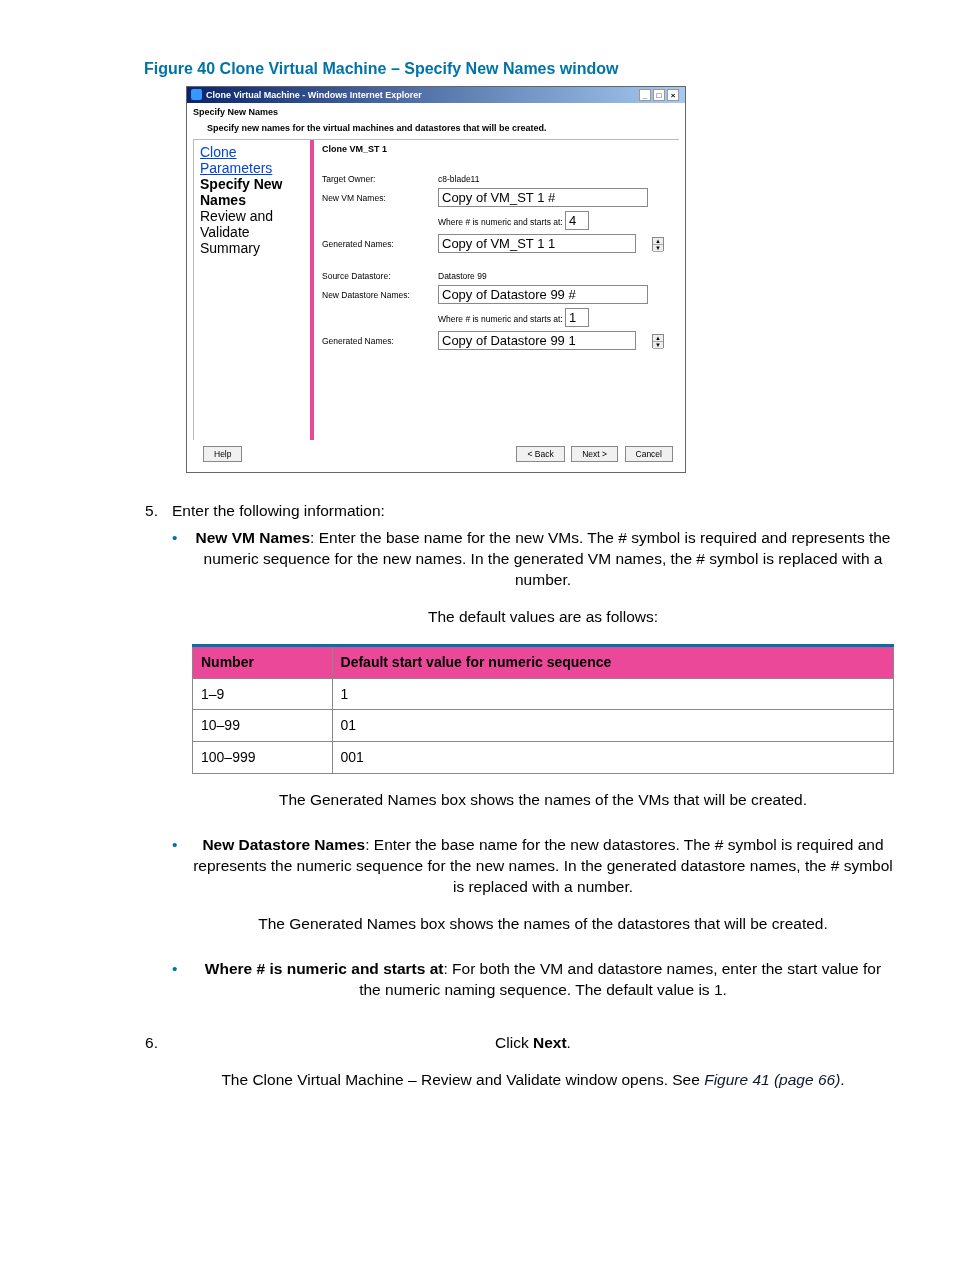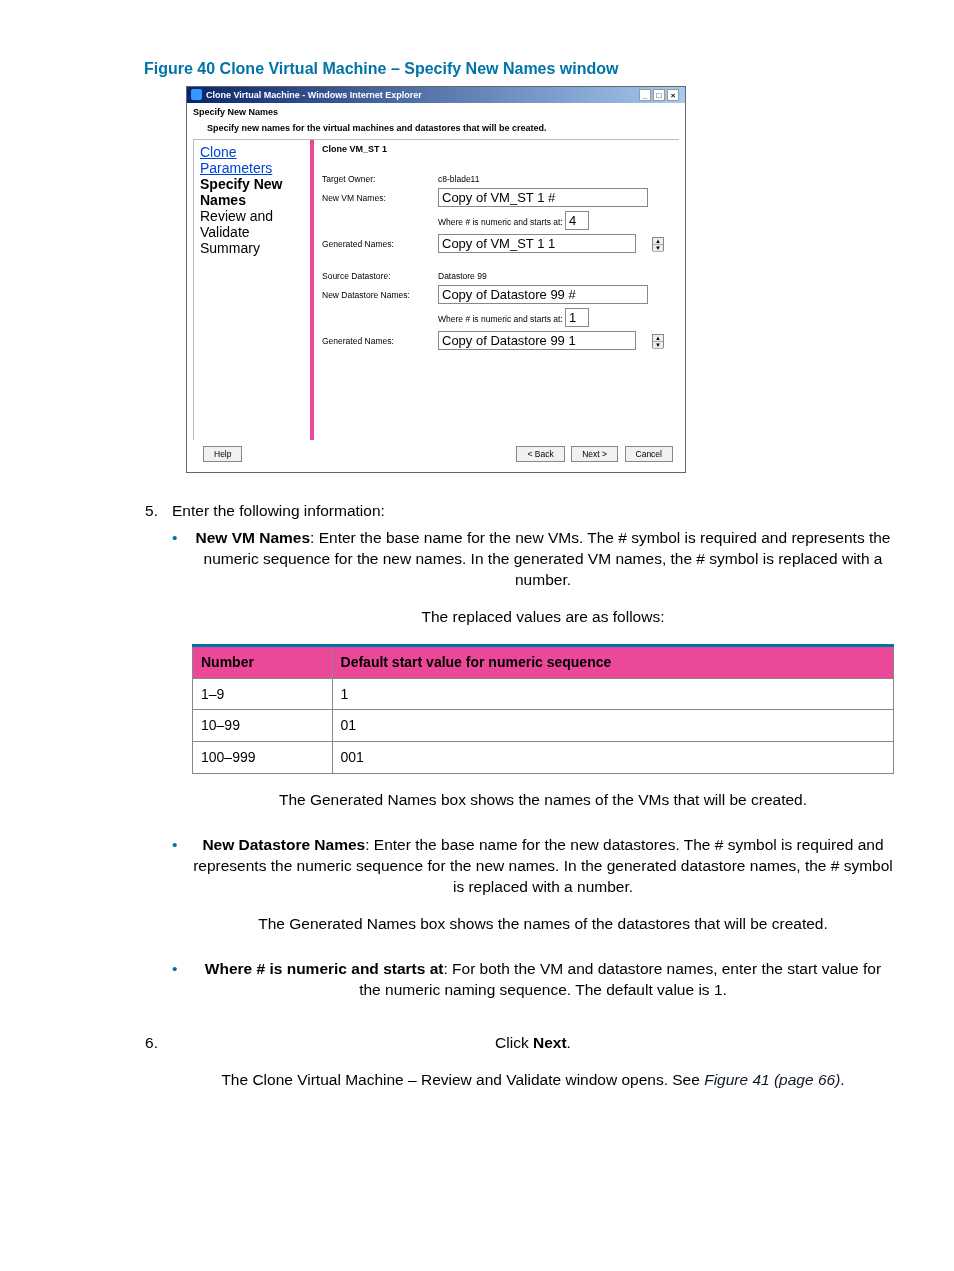--- a/index.html
+++ b/index.html
@@ -271,21 +271,21 @@
 
     <div class="ol-item">
       <div class="num">5.</div>
       <div class="content">
         <div>Enter the following information:</div>
 
         <div class="ul-item">
           <div class="bullet">•</div>
           <div class="content">
             <p style="margin-top:0"><span class="bold">New VM Names</span><span>: Enter the base name for the new VMs. The # symbol is required and represents the numeric sequence for the new names. In the generated VM names, the # symbol is replaced with a number.</span></p>
-            <p>The replaced values are as follows:</p>
+            <p>The default values are as follows:</p>
 
             <table class="data-table">
               <thead>
                 <tr>
                   <th>Number</th>
                   <th>Default start value for numeric sequence</th>
                 </tr>
               </thead>
               <tbody>
                 <tr>

